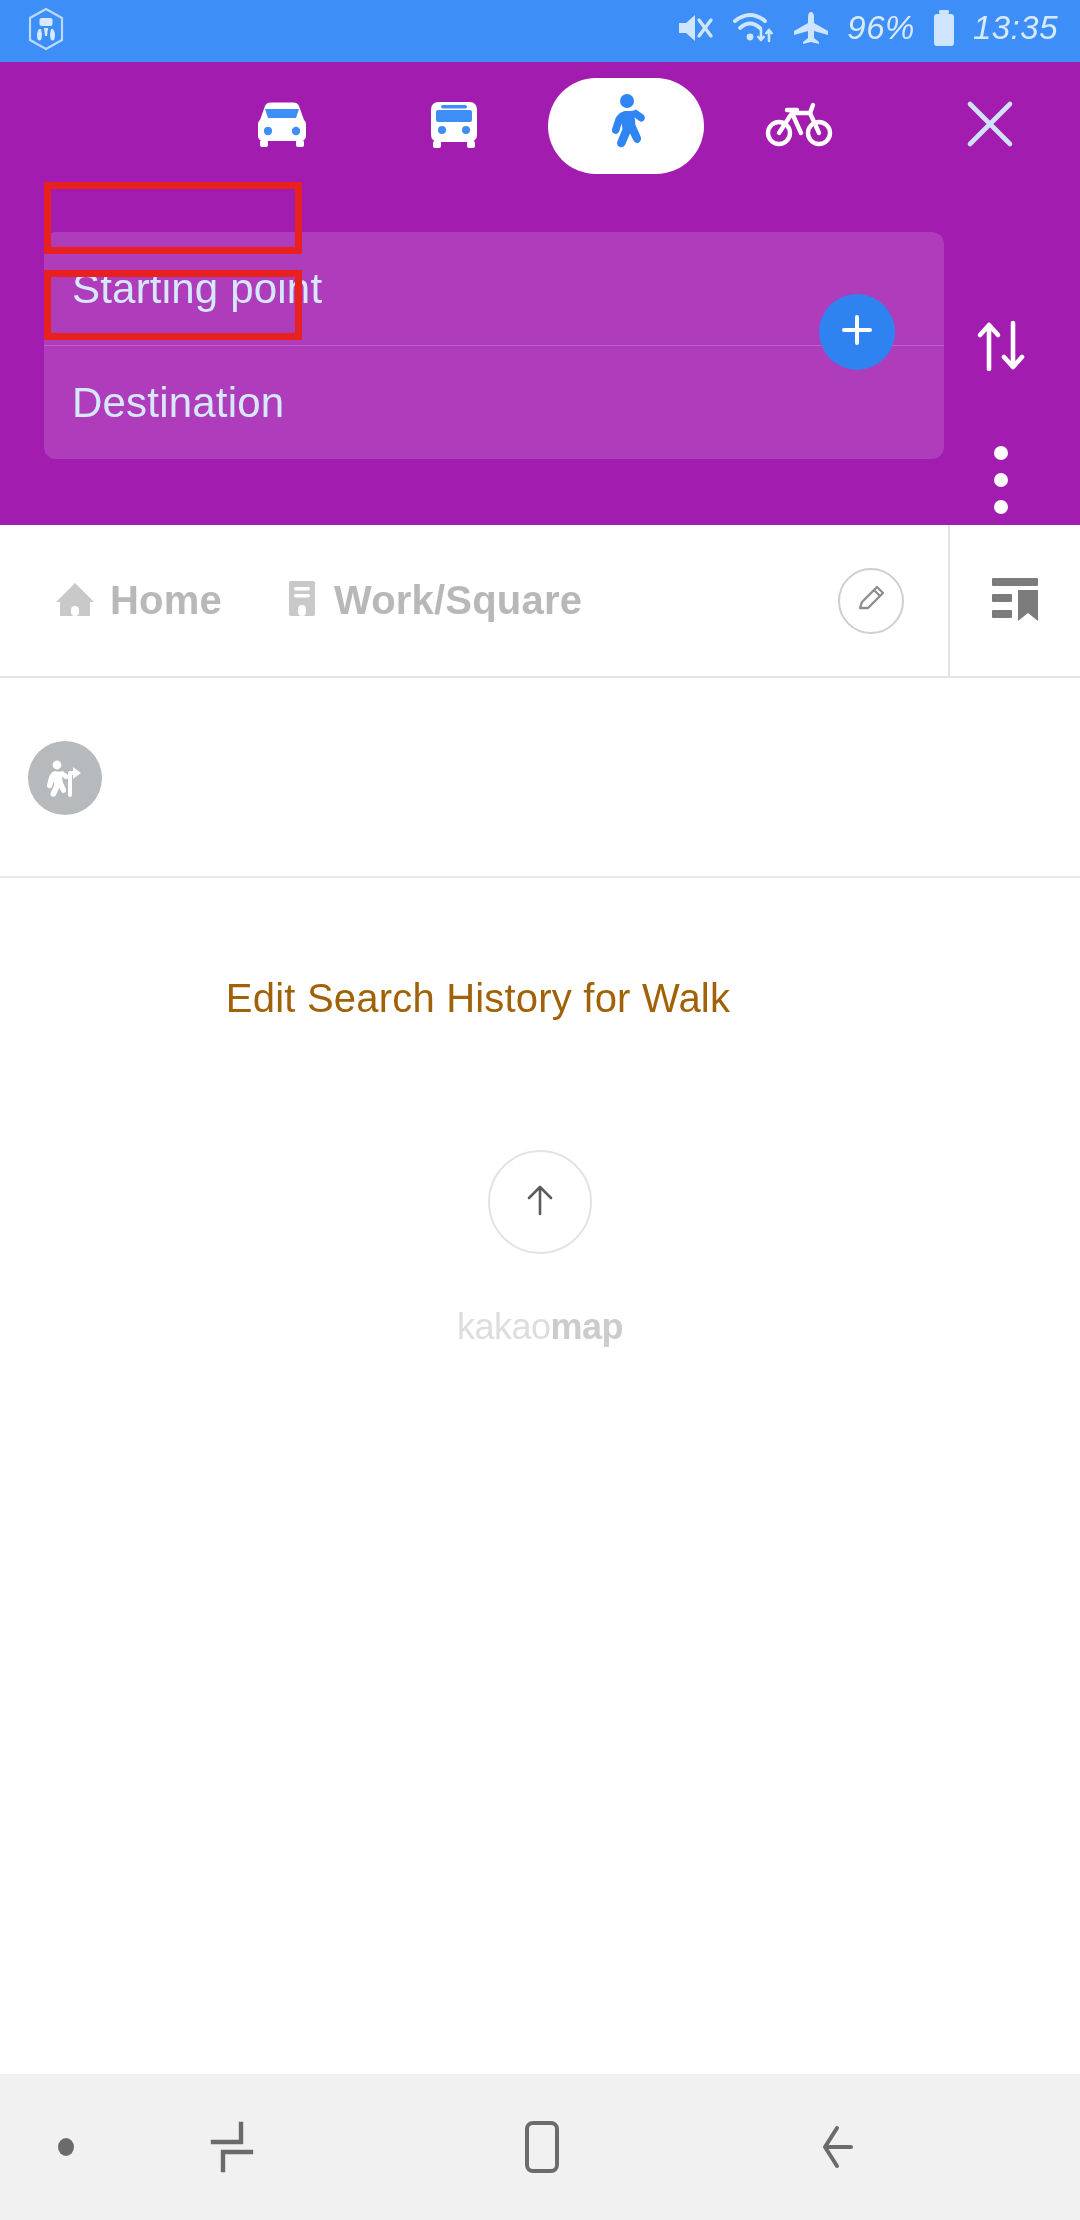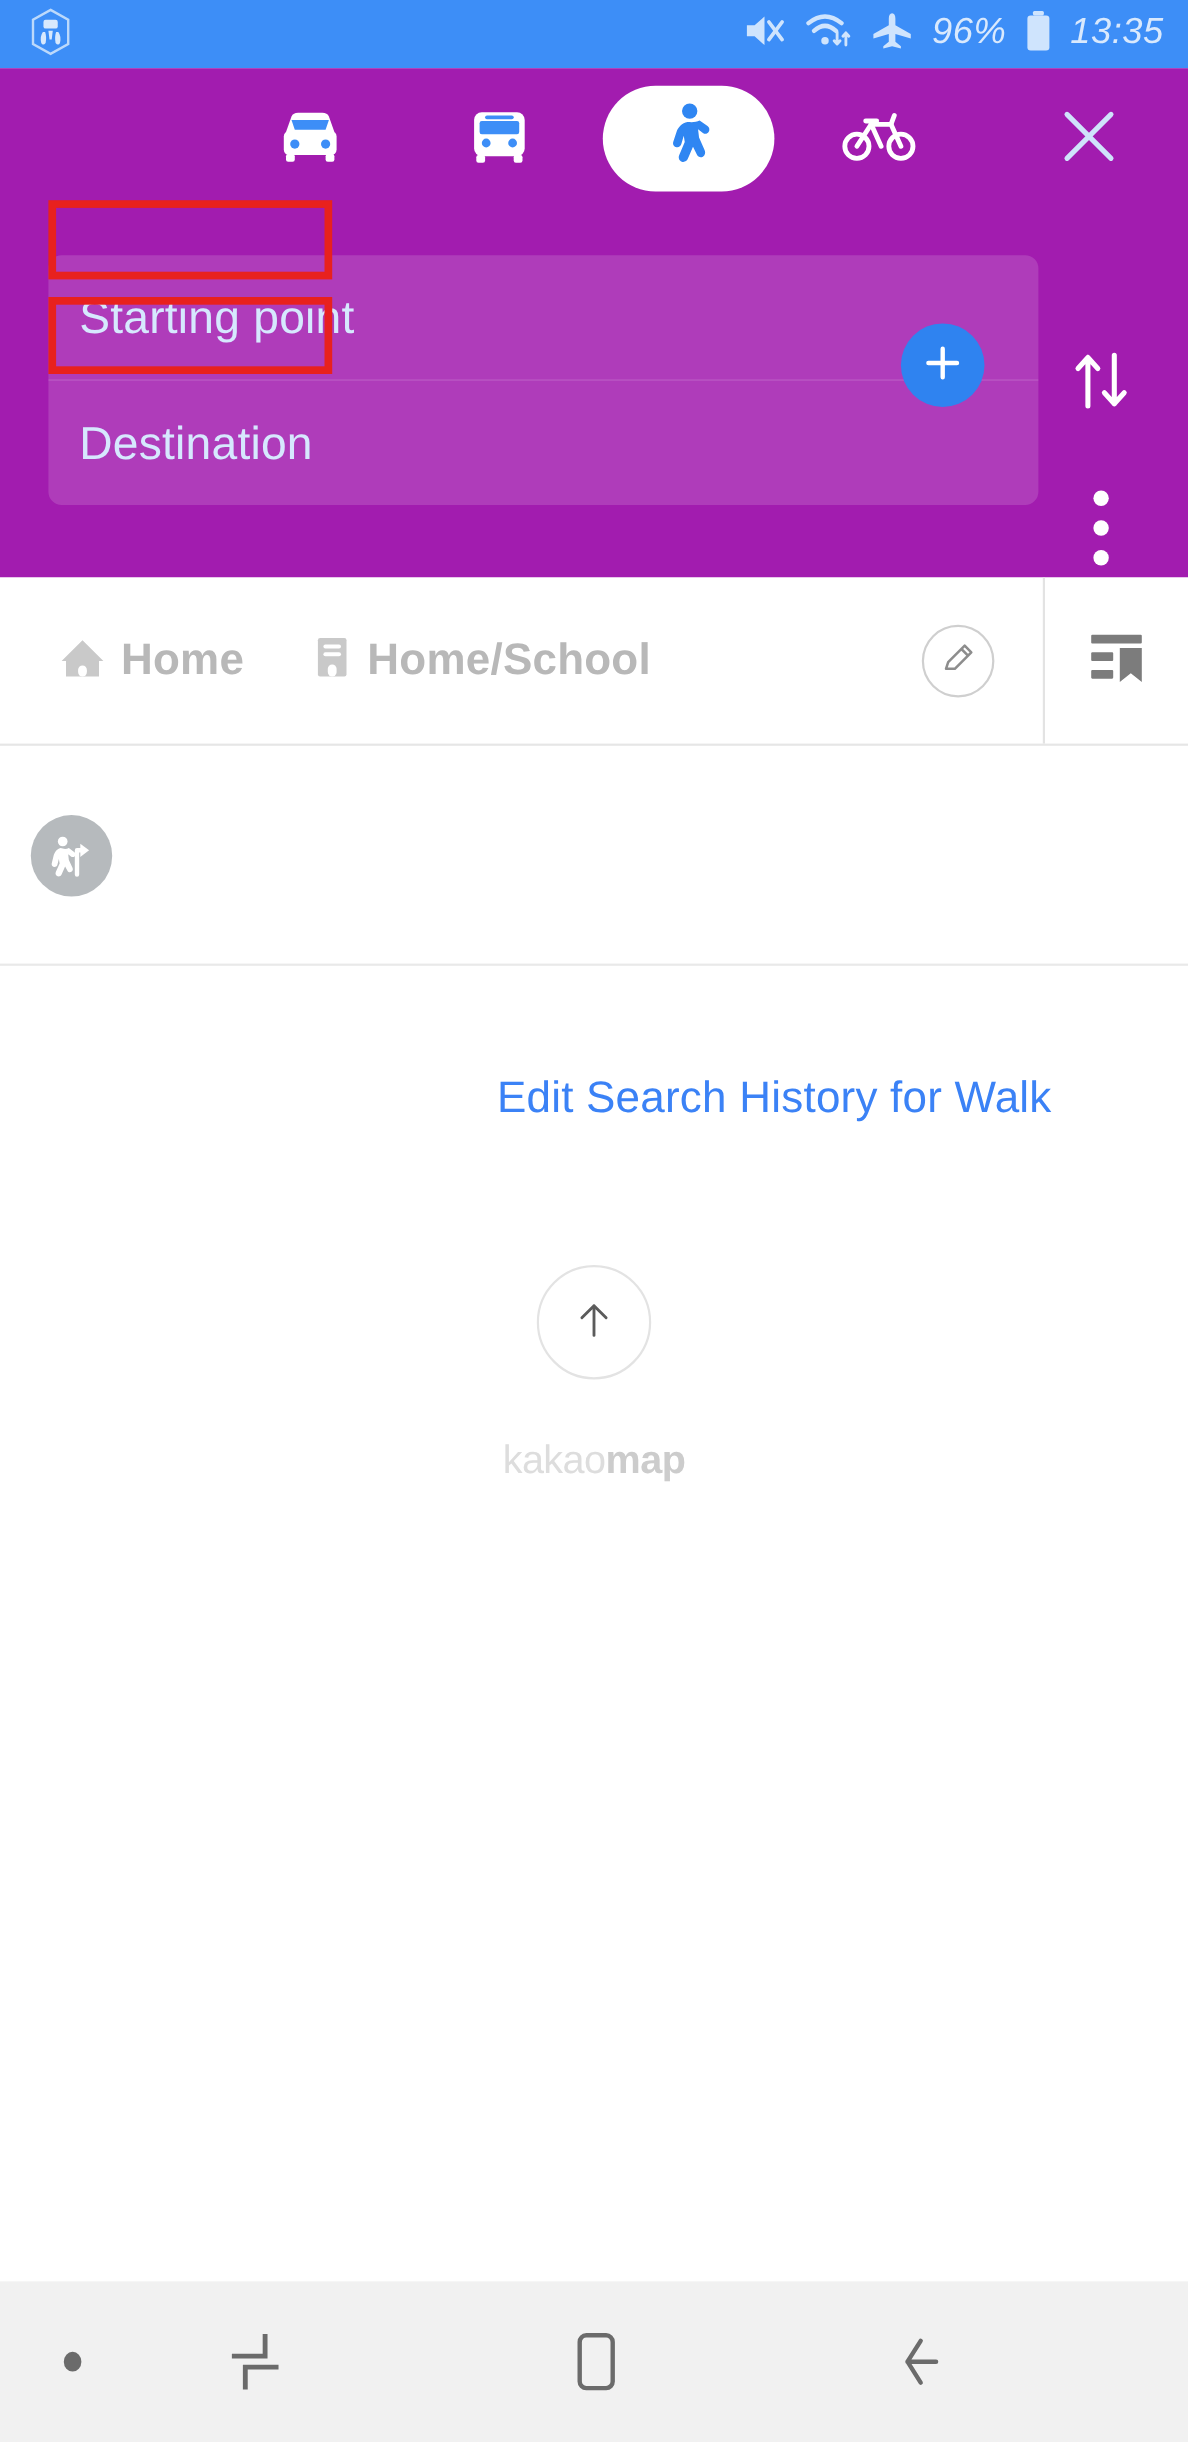--- a/index.html
+++ b/index.html
@@ -150,22 +150,22 @@
   }
   .hist-text{
     margin-left:32px; margin-right:120px;
     font-size:43px; color:#1c1c1c; line-height:1.27;
     letter-spacing:0.1px;
   }
 
   
   .edit-history-link{
     position:absolute; top:976px; left:0; width:956px;
-    text-align:right;
-    font-size:40px; color:#3b82f6; letter-spacing:0.2px;
+    text-align:center;
+    font-size:40px; color:#a16207; letter-spacing:0.2px;
   }
   .watermark{
     position:absolute; top:1150px; left:0; width:1080px;
     display:flex; flex-direction:column; align-items:center;
   }
   .wm-circle{
     width:104px; height:104px; border-radius:50%;
     border:2px solid #e3e3e3;
     display:flex; align-items:center; justify-content:center;
   }
@@ -354,21 +354,21 @@
 
     <div class="shortcut work">
       <span>
         <svg width="40" height="46" viewBox="0 0 40 46">
           <rect x="7" y="5" width="26" height="35" rx="2" fill="#c9c9c9"></rect>
           <rect x="12" y="11" width="16" height="3.6" rx="1.8" fill="#ffffff"></rect>
           <rect x="12" y="18" width="16" height="3.6" rx="1.8" fill="#ffffff"></rect>
           <rect x="16" y="29" width="8" height="11" rx="4" fill="#ffffff"></rect>
         </svg>
       </span>
-      <span class="shortcut-label">Home/School</span>
+      <span class="shortcut-label">Work/Square</span>
     </div>
   </div>
 
   <div class="edit-circle">
     <span>
       <svg width="36" height="36" viewBox="0 0 36 36">
         <path d="M7 27 L9 21 L24 6 L30 12 L15 27 Z" fill="none" stroke="#8d8d8d" stroke-width="2.3" stroke-linejoin="round"></path>
         <path d="M21 9 L27 15" stroke="#8d8d8d" stroke-width="2.3"></path>
       </svg>
     </span>

